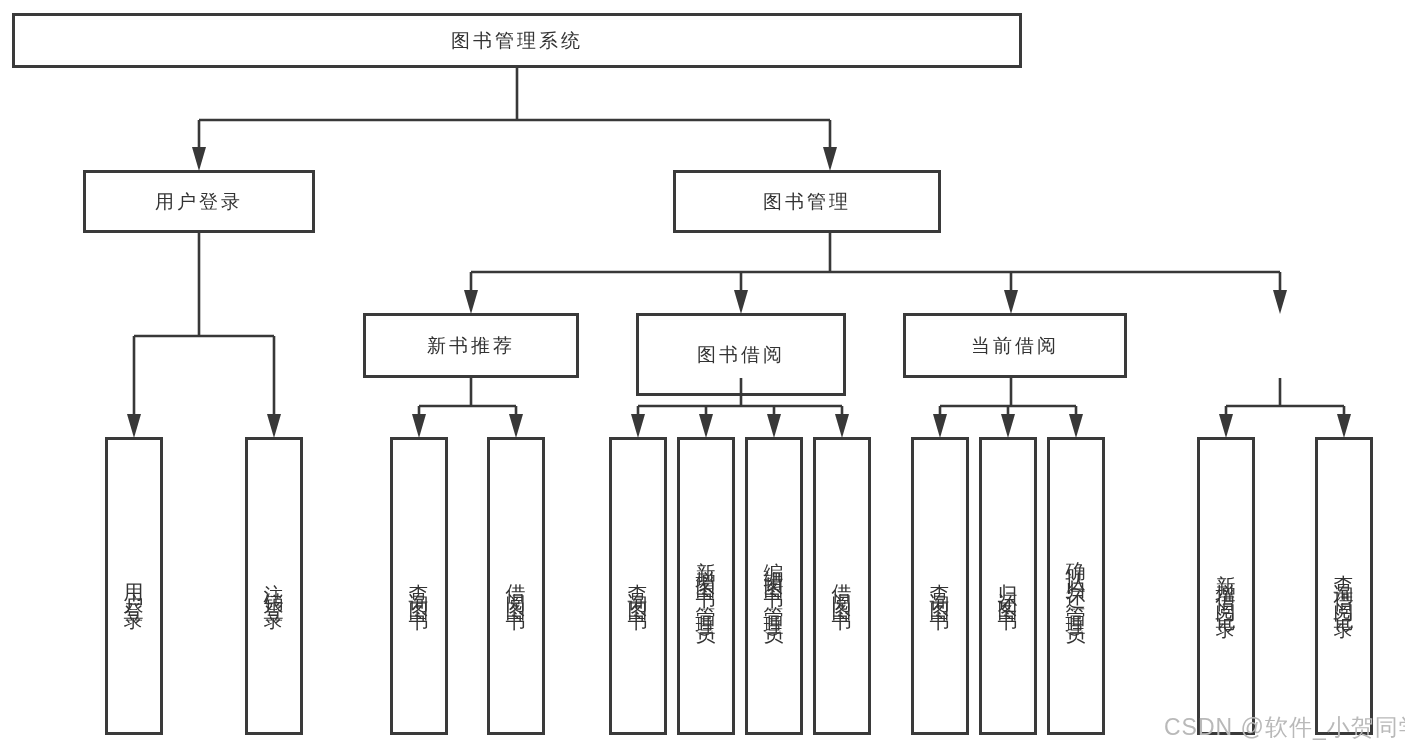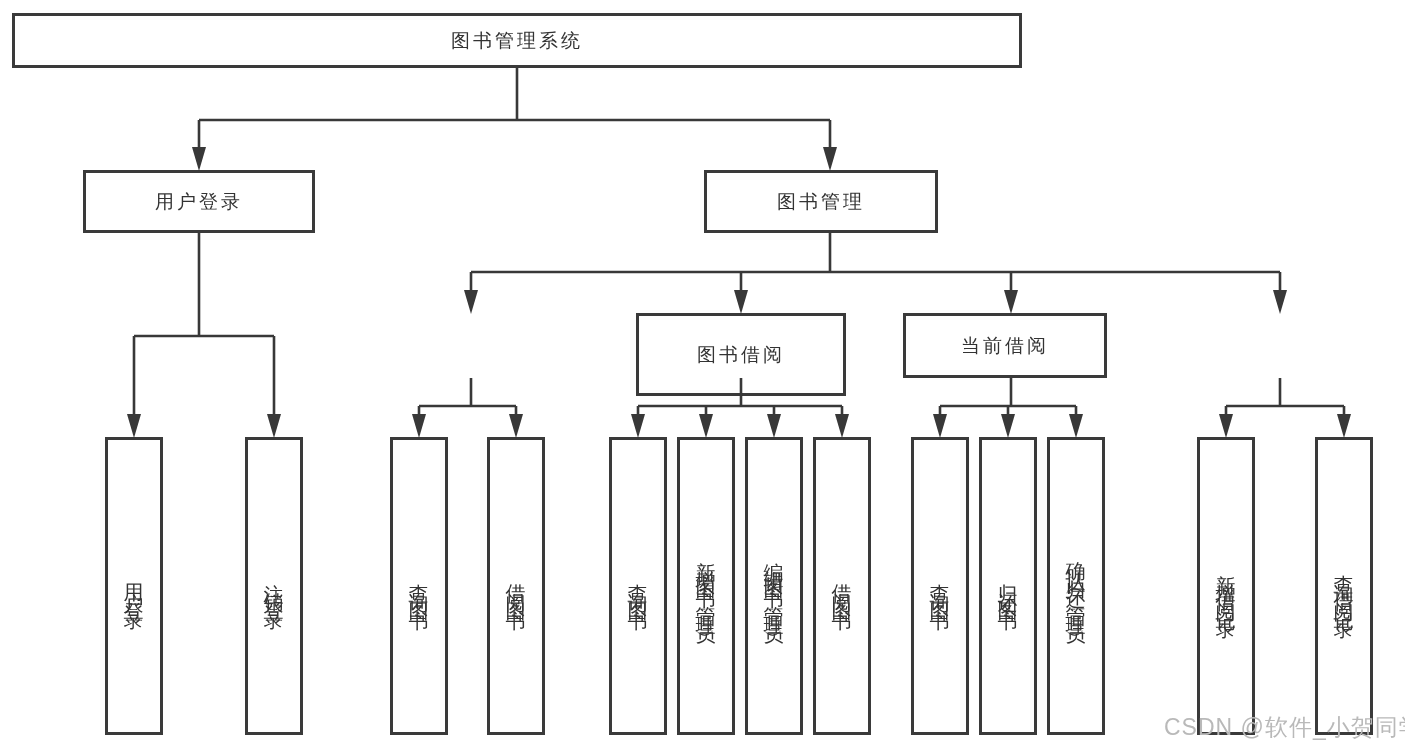--- a/index.html
+++ b/index.html
@@ -77,28 +77,31 @@
       <polygon points="1337,414 1351,414 1344,438" fill="#383838"></polygon>
     </svg>
 
   <div class="node" style="left:12px;top:13px;width:1010px;height:55px">
     <span class="hlabel">图书管理系统</span>
   </div>
 
   <div class="node" style="left:83px;top:170px;width:232px;height:63px">
     <span class="hlabel">用户登录</span>
   </div>
-  <div class="node" style="left:704px;top:170px;width:234px;height:63px">
+  <div class="node" style="left:673px;top:170px;width:268px;height:63px">
     <span class="hlabel">图书管理</span>
   </div>
 
+  <div class="node" style="left:363px;top:313px;width:216px;height:65px">
+    <span class="hlabel">新书推荐</span>
+  </div>
   <div class="node" style="left:636px;top:313px;width:210px;height:83px">
     <span class="hlabel">图书借阅</span>
   </div>
-  <div class="node" style="left:903px;top:313px;width:204px;height:65px">
+  <div class="node" style="left:903px;top:313px;width:224px;height:65px">
     <span class="hlabel">当前借阅</span>
   </div>
 
   <div class="node leaf" style="left:105px">
     <span class="vlabel">用户登录</span>
   </div>
   <div class="node leaf" style="left:245px">
     <span class="vlabel">注销登录</span>
   </div>
 

